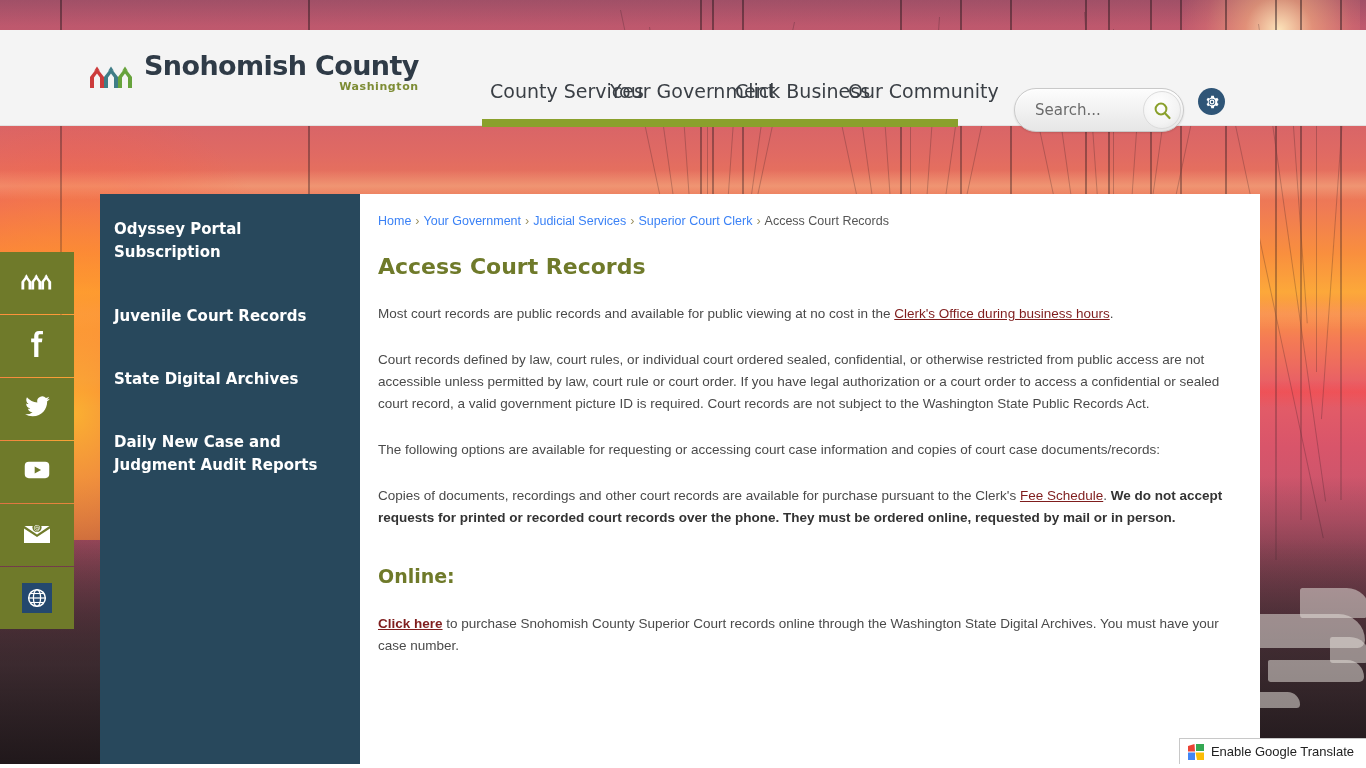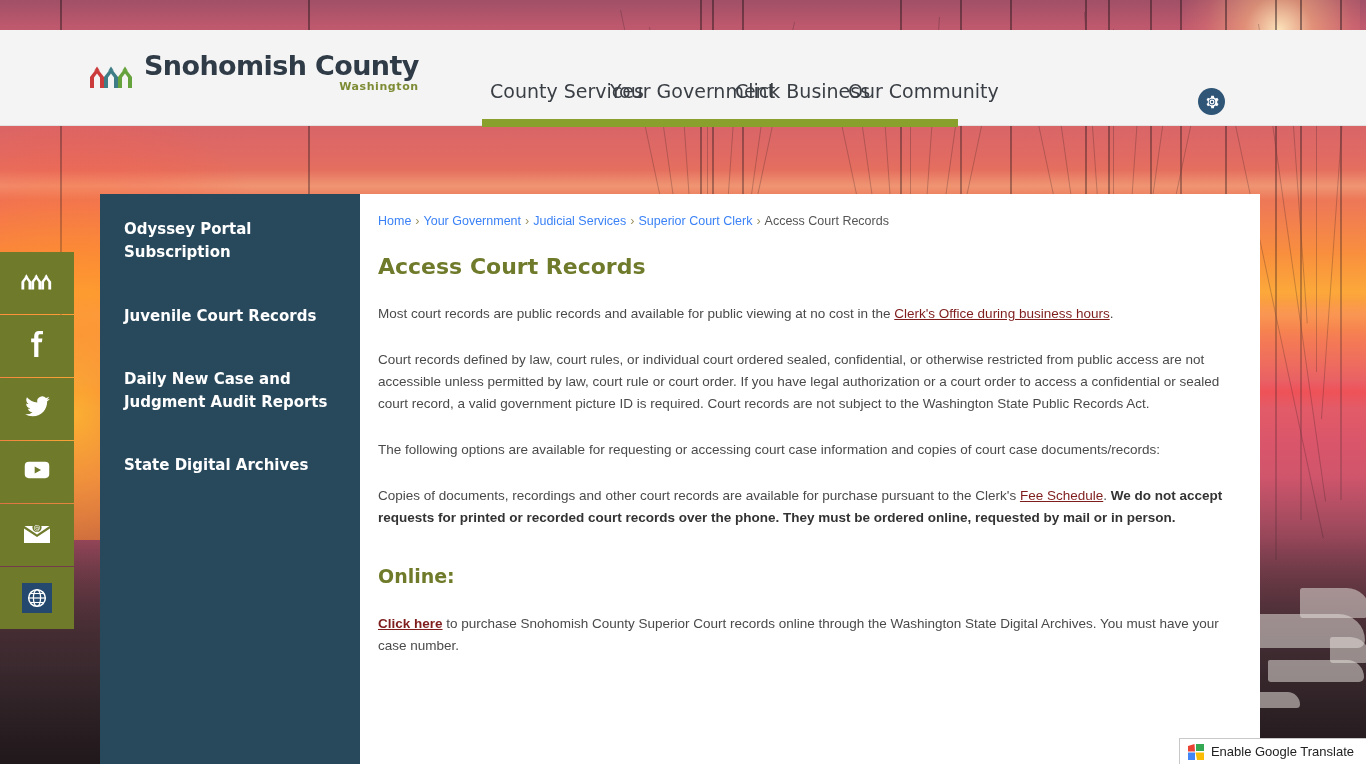--- a/index.html
+++ b/index.html
@@ -134,21 +134,21 @@
   .card {
     position: absolute; left: 100px; top: 194px; width: 1160px; height: 574px;
     background: #ffffff; display: flex;
   }
   .sidebar {
     width: 260px; background: #28485c; flex: 0 0 260px;
     padding: 24px 0 0 0;
   }
   .side-item {
     color: #ffffff; font-weight: 700; font-size: 15px; line-height: 1.55;
-    padding: 0 22px 0 24px; margin-bottom: 40px; cursor: pointer;
+    padding: 0 22px 0 14px; margin-bottom: 40px; cursor: pointer;
     font-family: "DejaVu Sans", sans-serif;
   }
 
   .main { flex: 1; padding: 20px 24px 0 18px; min-width: 0; }
 
   .breadcrumb { font-size: 12.5px; color: #777; margin-bottom: 26px; }
   .breadcrumb a { color: #3b82f6; text-decoration: none; cursor: pointer; }
   .breadcrumb .sep { color: #9a8f5e; margin: 0 4px; }
   .breadcrumb .current { color: #555; }
 
@@ -266,20 +266,29 @@
       </div>
     </div>
 
     <div class="nav" id="nav">
         <div class="nav-item" style="left: 20px;">County Services</div>
         <div class="nav-item" style="left: 140px;">Your Government</div>
         <div class="nav-item" style="left: 265px;">Click Business</div>
         <div class="nav-item" style="left: 378px;">Our Community</div>
       </div>
 
+    <div class="search-box">
+      <input class="search-input" type="text" placeholder="Search..." style="">
+      <div class="search-btn">
+        <svg width="19" height="19" viewBox="0 0 19 19">
+          <circle cx="8" cy="8" r="5.4" fill="none" stroke="#8aa02c" stroke-width="2"></circle>
+          <line x1="12" y1="12.3" x2="16.5" y2="17" stroke="#8aa02c" stroke-width="2.2" stroke-linecap="round"></line>
+        </svg>
+      </div>
+    </div>
 
     <div class="gear-btn">
       <svg width="16" height="16" viewBox="0 0 24 24">
         <path fill="#ffffff" d="M12 8.3a3.7 3.7 0 1 0 0 7.4 3.7 3.7 0 0 0 0-7.4zm0 5.6a1.9 1.9 0 1 1 0-3.8 1.9 1.9 0 0 1 0 3.8z"></path>
         <path fill="#ffffff" d="M20 12c0-.5 0-1-.1-1.4l2-1.5-2-3.4-2.3 1a7.6 7.6 0 0 0-2.4-1.4L14.8 2.7h-4L10.5 5.3a7.6 7.6 0 0 0-2.4 1.4l-2.3-1-2 3.4 2 1.5c-.1.5-.1.9-.1 1.4s0 1 .1 1.4l-2 1.5 2 3.4 2.3-1a7.6 7.6 0 0 0 2.4 1.4l.3 2.6h4l.3-2.6a7.6 7.6 0 0 0 2.4-1.4l2.3 1 2-3.4-2-1.5c.1-.4.1-.9.1-1.4zm-8 4.9A4.9 4.9 0 1 1 16.9 12 4.9 4.9 0 0 1 12 16.9z"></path>
       </svg>
     </div>
   </div>
   <div class="nav-underline"></div>
 
@@ -331,22 +340,22 @@
           </svg>
         </div>
       </div>
     </div>
 
   <div class="card">
 
     <div class="sidebar" id="sidebar">
         <div class="side-item">Odyssey Portal Subscription</div>
         <div class="side-item">Juvenile Court Records</div>
+        <div class="side-item">State Digital Archives</div>
         <div class="side-item">Daily New Case and Judgment Audit Reports</div>
-        <div class="side-item">State Digital Archives</div>
       </div>
 
     <div class="main">
 
       <div class="breadcrumb" id="breadcrumb"><a>Home</a><span class="sep">›</span><a>Your Government</a><span class="sep">›</span><a>Judicial Services</a><span class="sep">›</span><a>Superior Court Clerk</a><span class="sep">›</span><span class="current">Access Court Records</span></div>
 
       <h1 class="page-title">Access Court Records</h1>
 
       <p class="body-text">
         <span>Most court records are public records and available for public viewing at no cost in the </span><a class="inline-link">Clerk's Office during business hours</a><span>.</span>

